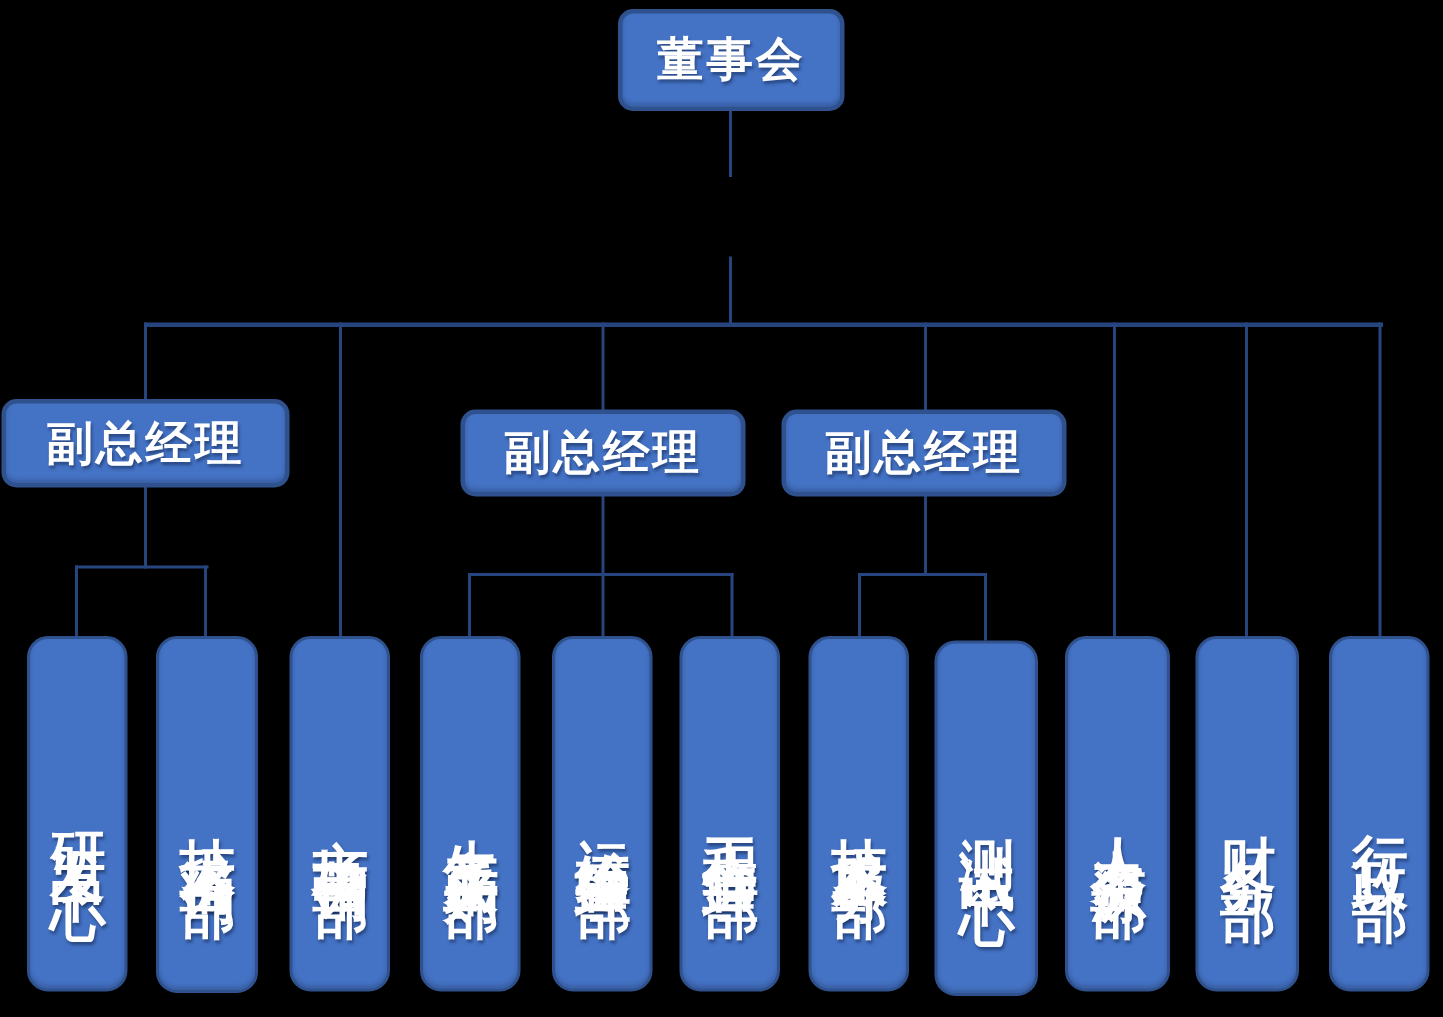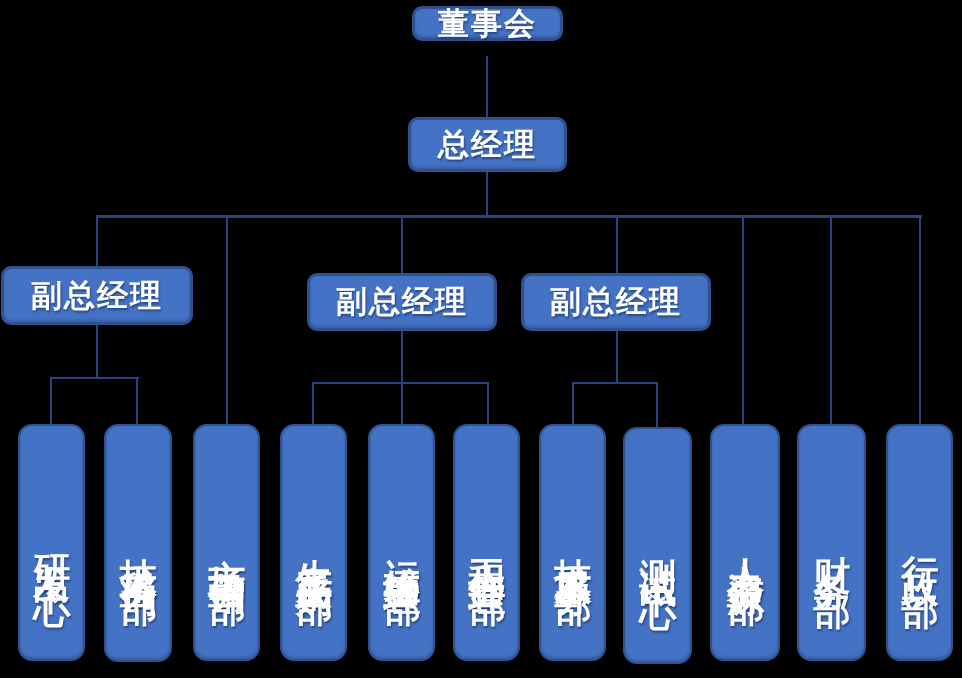--- a/index.html
+++ b/index.html
@@ -90,25 +90,22 @@
   <div class="h-line" style="left:312px; top:382px; width:177px;"></div>
   <div class="v-line" style="left:312px; top:382px; height:45px;"></div>
   <div class="v-line" style="left:401px; top:382px; height:45px;"></div>
   <div class="v-line" style="left:487px; top:382px; height:45px;"></div>
 
   <div class="v-line" style="left:616px; top:330px; height:54px;"></div>
   <div class="h-line" style="left:572px; top:382px; width:86px;"></div>
   <div class="v-line" style="left:572px; top:382px; height:45px;"></div>
   <div class="v-line" style="left:656px; top:382px; height:45px;"></div>
 
-  <div class="node top-node" style="left:412px; top:6px; width:151px; height:35px;">
+  <div class="node top-node" style="left:412px; top:6px; width:151px; height:68px;">
     <span>董事会</span>
-  </div>
-  <div class="node top-node" style="left:408px; top:117px; width:159px; height:55px;">
-    <span>总经理</span>
   </div>
 
   <div class="node deputy" style="left:1px; top:266px; width:192px; height:59px;">
     <span>副总经理</span>
   </div>
   <div class="node deputy" style="left:307px; top:273px; width:190px; height:58px;">
     <span>副总经理</span>
   </div>
   <div class="node deputy" style="left:521px; top:273px; width:190px; height:58px;">
     <span>副总经理</span>

